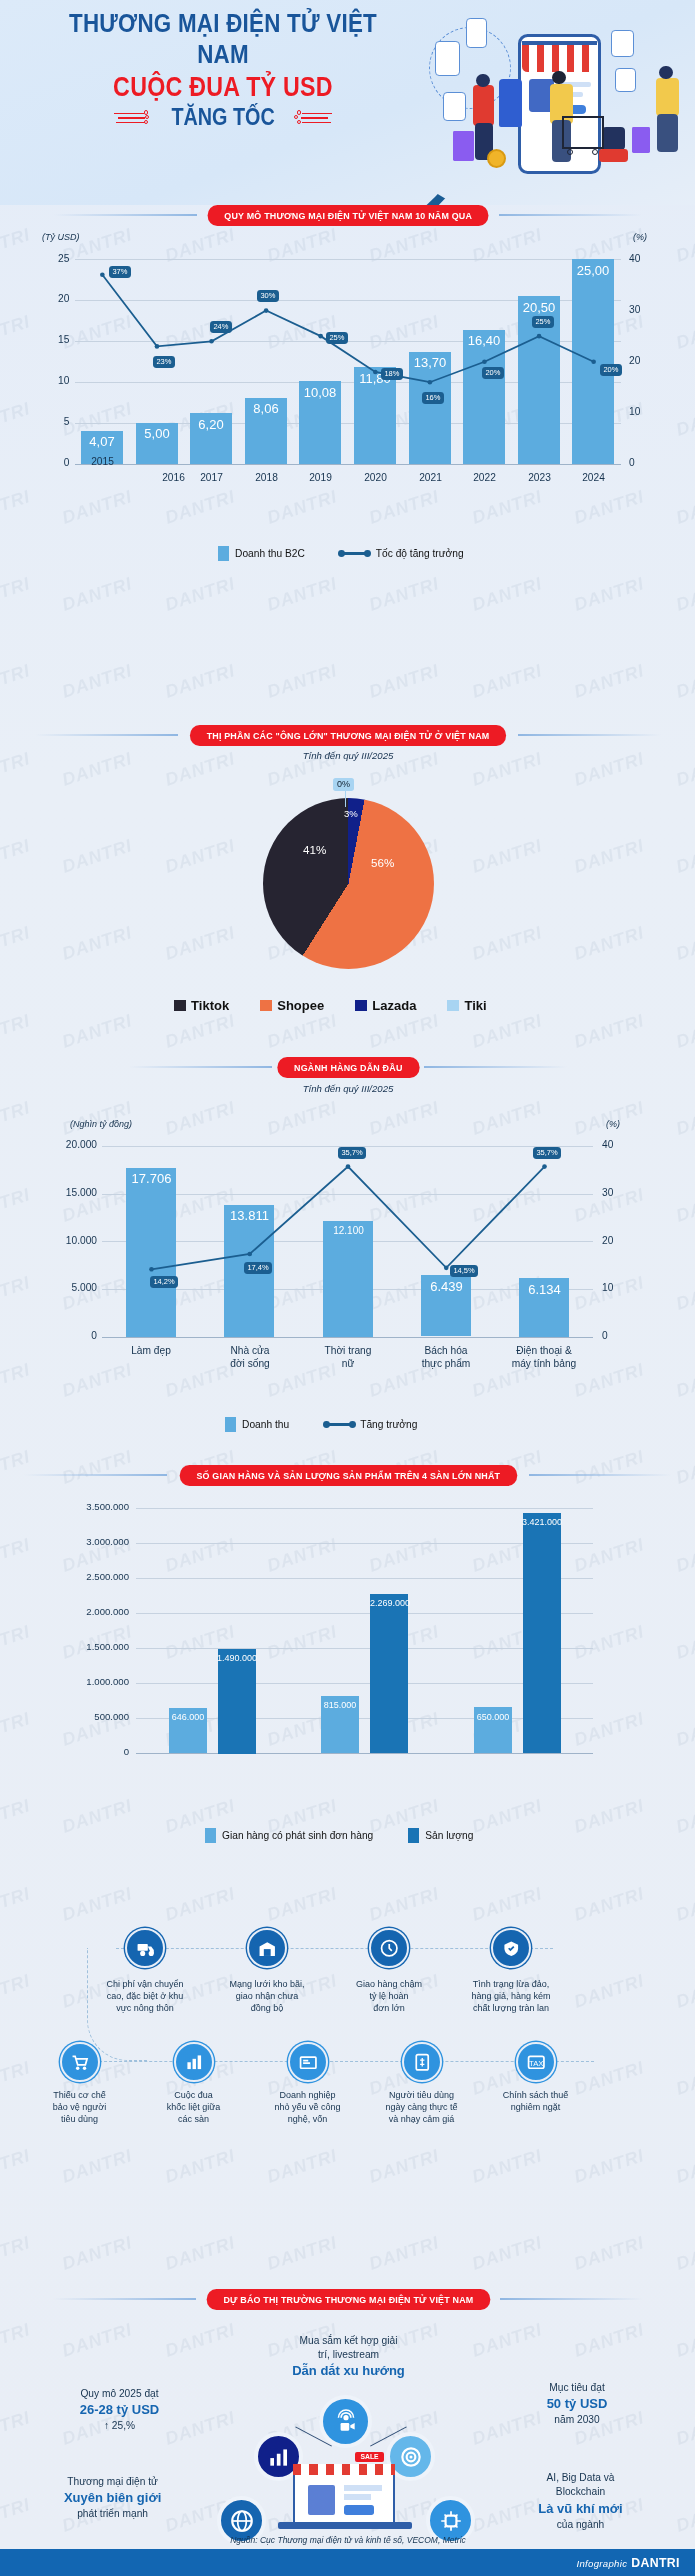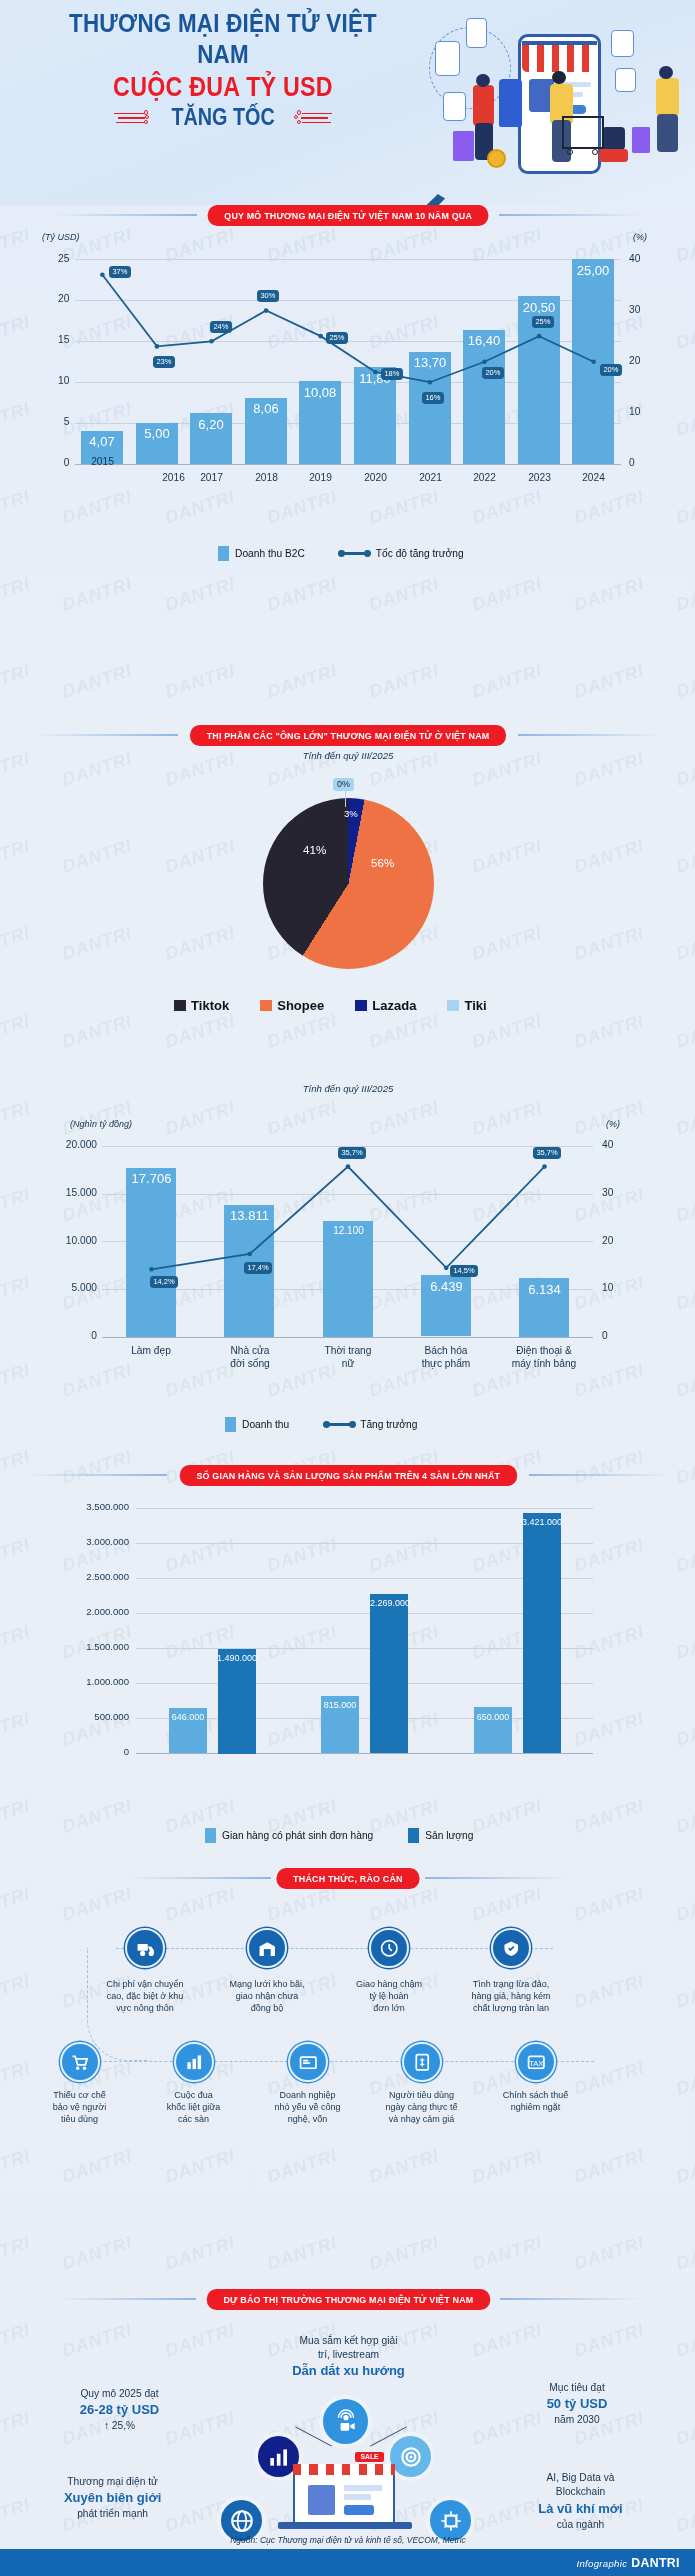--- a/index.html
+++ b/index.html
@@ -550,20 +550,25 @@
           <span class="sw" style="background: rgb(16, 32, 138);"></span>
           <span>Lazada</span>
         </div>
         <div class="it">
           <span class="sw" style="background: rgb(168, 212, 242);"></span>
           <span>Tiki</span>
         </div>
       </div>
     </div>
 
+  <div class="sect" style="top:1057px;">
+    <span class="rule"></span>
+    <span class="pill">NGÀNH HÀNG DẪN ĐẦU</span>
+    <span class="rule r"></span>
+  </div>
   <div class="subnote" style="top:1083px;">Tính đến quý III/2025</div>
 
   <div class="chart" id="chart3" style="left:0;top:1105px;width:696px;height:287px;">
       <div class="axis-label" style="left:70px;top:13.6px;">(Nghìn tỷ đồng)</div>
       <div class="axis-label" style="left:606px;top:13.6px;">(%)</div>
       <div class="ytick" style="left:44px;top:225px;width:53px;">0</div>
       <div class="grid" style="left:102px;top:184px;width:491px;"></div>
       <div class="ytick" style="left:44px;top:177px;width:53px;">5.000</div>
       <div class="grid" style="left:102px;top:136px;width:491px;"></div>
       <div class="ytick" style="left:44px;top:130px;width:53px;">10.000</div>
@@ -656,25 +661,20 @@
       <div class="lg">
         <span class="sw" style="background: rgb(92, 172, 223);"></span>
         <span>Gian hàng có phát sinh đơn hàng</span>
       </div>
       <div class="lg">
         <span class="sw" style="background: rgb(26, 116, 181);"></span>
         <span>Sản lượng</span>
       </div>
     </div>
 
-  <div class="sect" style="top:1868px;">
-    <span class="rule"></span>
-    <span class="pill">THÁCH THỨC, RÀO CẢN</span>
-    <span class="rule r"></span>
-  </div>
   <div class="chal" id="challengeWrap" style="left:0;top:1897px;width:696px;height:287px;">
       <div class="dashline" style="left:116px;top:51px;width:437px;"></div>
       <div class="dashline" style="left:89px;top:164px;width:505px;"></div>
       <div class="" style="position:absolute;left:87px;top:51px;width:61px;height:113px;border-left:1.4px dashed #9fc0dc;border-bottom:1.4px dashed #9fc0dc;border-radius:0 0 0 41px;"></div>
       <div class="circ" style="left:125px;top:31px;">
         <svg viewBox="0 0 24 24" fill="#fff" stroke="none">
           <circle cx="9" cy="18" r="3"></circle>
           <circle cx="19" cy="18" r="3"></circle>
           <rect x="3" y="7" width="12" height="8" rx="1"></rect>
           <path d="M15 10h4l3 4v4h-3"></path>

